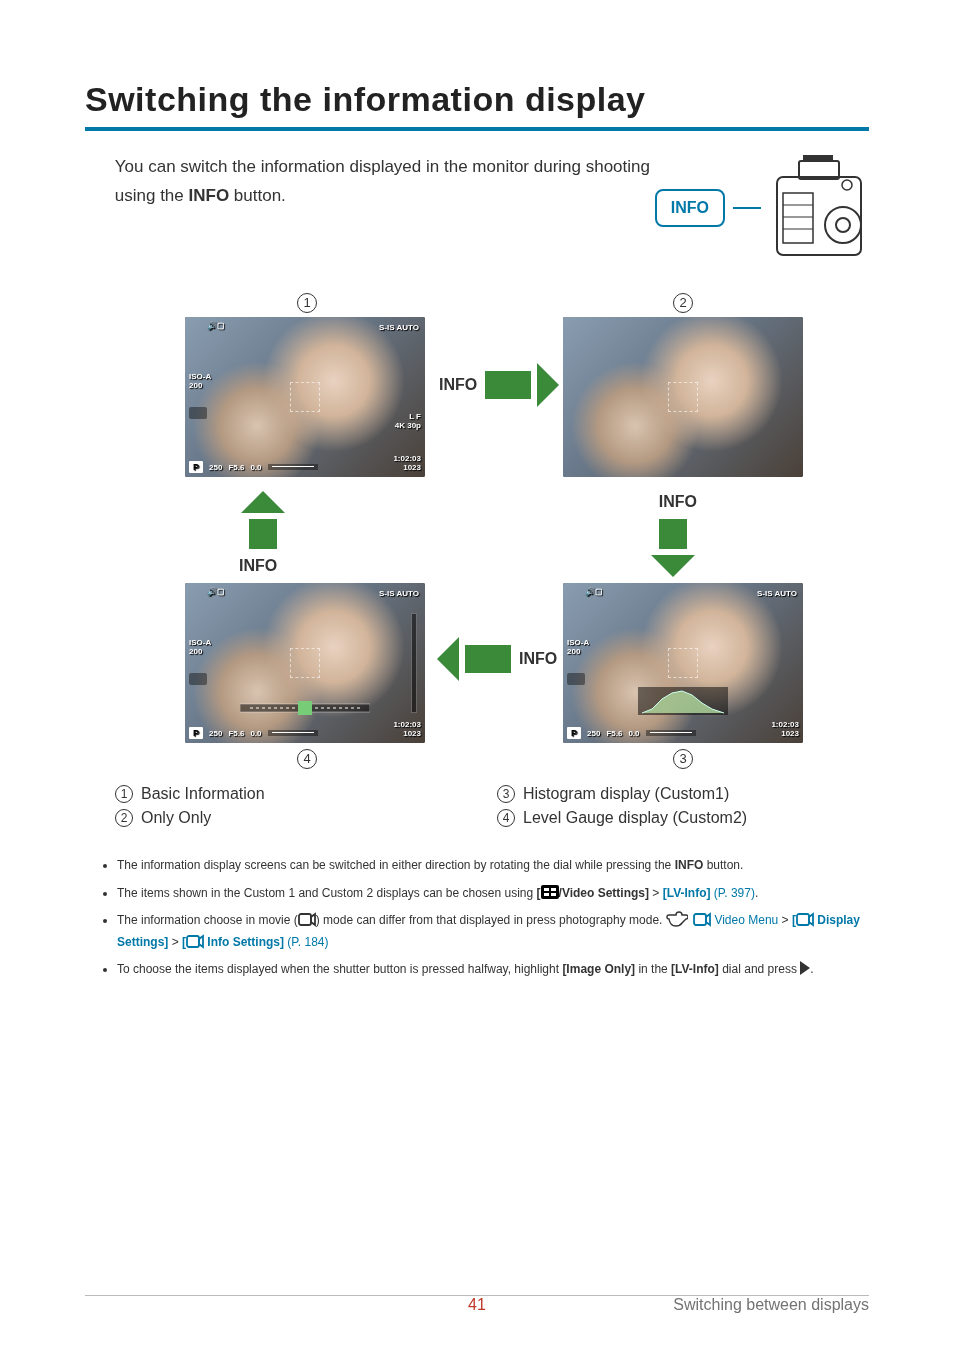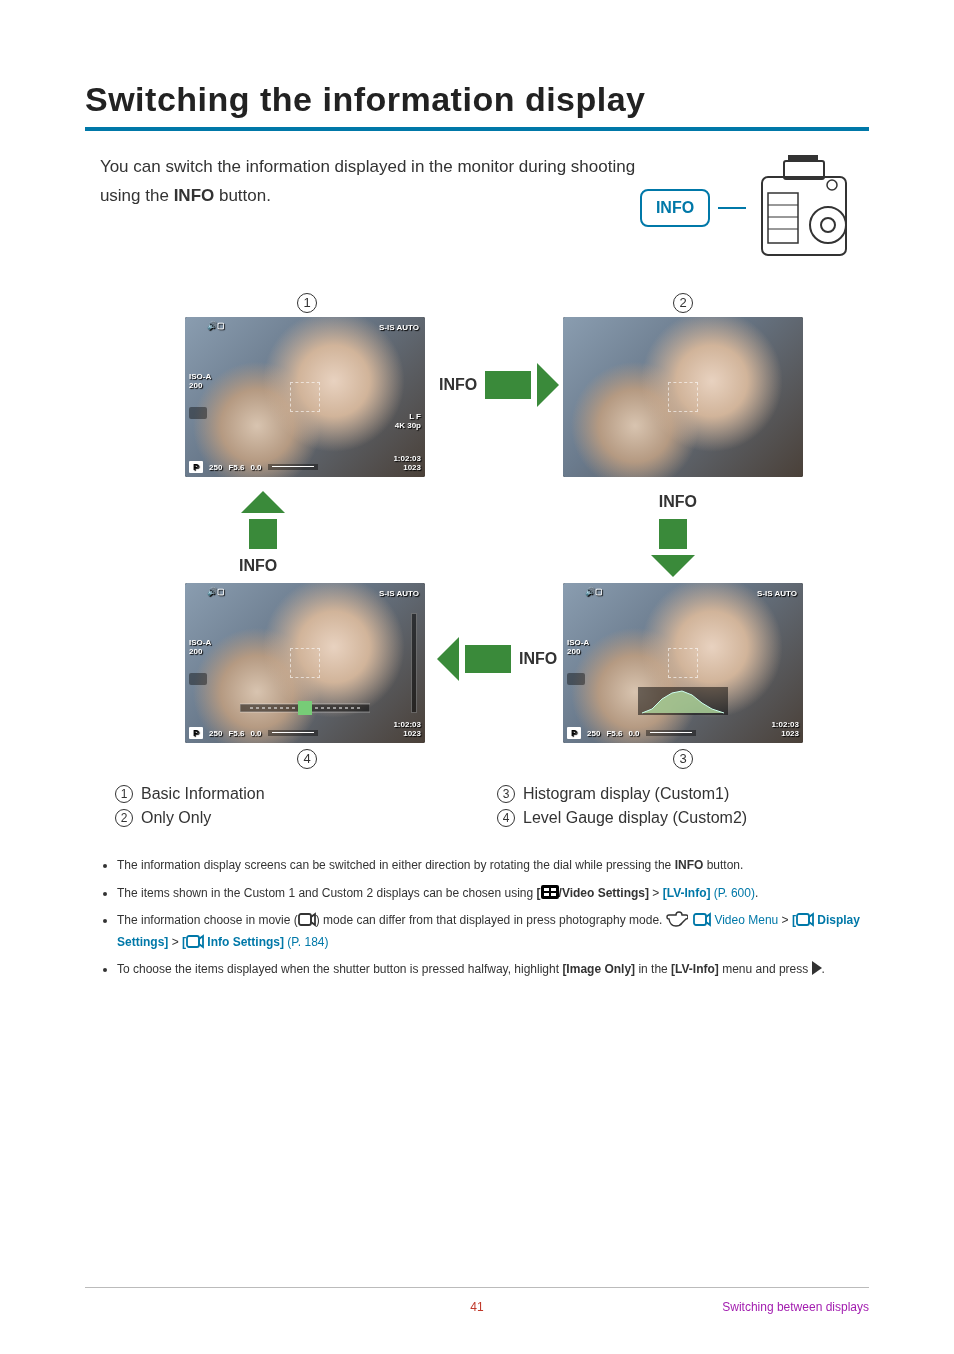--- a/index.html
+++ b/index.html
@@ -14,21 +14,21 @@
   }
   h1.page-title {
     font-size: 34px;
     font-weight: 700;
     color: #222;
     border-bottom: 4px solid #0078a8;
     padding-bottom: 8px;
     margin-bottom: 22px;
     letter-spacing: 0.5px;
   }
-  .intro-row { display: flex; justify-content: center; align-items: flex-start; margin-bottom: 40px; }
+  .intro-row { display: flex; justify-content: flex-end; align-items: flex-start; margin-bottom: 40px; }
   .intro-text { font-size: 17px; line-height: 1.7; max-width: 540px; }
   .camera-side { display: flex; align-items: center; gap: 8px; }
   .info-btn {
     border: 2.5px solid #0078a8;
     border-radius: 8px;
     padding: 8px 14px;
     font-weight: 700;
     color: #0078a8;
     font-size: 16px;
     background: #fff;
@@ -96,23 +96,23 @@
   ul.notes { list-style:disc; padding-left:32px; font-size:12px; line-height:1.8; }
   ul.notes li { margin-bottom:6px; }
   .link { color:#0078a8; }
   .bold { font-weight:700; }
   .icon-square { display:inline-block; width:18px; height:14px; background:#000; border-radius:2px; vertical-align:-2px; position:relative; }
   .icon-square::after { content:""; position:absolute; left:3px; top:3px; width:5px; height:3px; background:#fff; box-shadow:7px 0 0 #fff, 0 5px 0 #fff, 7px 5px 0 #fff; }
   .icon-movie { display:inline-block; vertical-align:-3px; }
   .icon-hand { display:inline-block; vertical-align:-3px; margin-right:2px; }
   .icon-tri { display:inline-block; width:0; height:0; border-left:10px solid #333; border-top:7px solid transparent; border-bottom:7px solid transparent; vertical-align:-2px; }
 
-  .footer { position:absolute; bottom:40px; left:85px; right:85px; border-top:1px solid #bbb; padding-top:12px; display:flex; justify-content:space-between; font-size:12px; }
+  .footer { position:absolute; bottom:40px; left:85px; right:85px; border-top:1px solid #bbb; padding-top:0; display:flex; justify-content:space-between; font-size:16px; }
   .page-num { position:absolute; left:50%; transform:translateX(-50%); color:#c0392b; font-weight:400; }
-  .footer-link { color:#a21caf; }
+  .footer-link { color:#737373; }
 </style>
 </head>
 <body>
 
 <h1 class="page-title">Switching the information display</h1>
 
 <div class="intro-row">
   <p class="intro-text">
     <span>You can switch the information displayed in the monitor during shooting using the </span><span class="bold">INFO</span><span> button.</span>
   </p>
@@ -247,42 +247,42 @@
       <span class="small-circle">4</span>
       <span>Level Gauge display (Custom2)</span>
     </div>
 </div>
 
 <ul class="notes">
   <li>
     <span>The information display screens can be switched in either direction by rotating the dial while pressing the </span><span class="bold">INFO</span><span> button.</span>
   </li>
   <li>
-    <span>The items shown in the Custom 1 and Custom 2 displays can be chosen using </span><span class="bold">[<span class="icon-square"></span><span>/Video Settings]</span></span><span> &gt; </span><span class="link bold">[LV-Info]</span><span class="link"> (P. 600)</span><span>.</span>
+    <span>The items shown in the Custom 1 and Custom 2 displays can be chosen using </span><span class="bold">[<span class="icon-square"></span><span>/Video Settings]</span></span><span> &gt; </span><span class="link bold">[LV-Info]</span><span class="link"> (P. 397)</span><span>.</span>
   </li>
   <li>
     <span>The information choose in movie (</span><svg class="icon-movie" width="18" height="16">
         <rect x="1" y="3" width="12" height="11" rx="2" fill="none" stroke="#333" stroke-width="1.8"></rect>
         <path d="M13 6 L17 3 L17 14 L13 11 Z" fill="none" stroke="#333" stroke-width="1.8"></path>
       </svg><span>) mode can differ from that displayed in press photography mode. </span><svg class="icon-hand" width="22" height="16">
         <path d="M3 8 Q1 8 1 6 Q1 4 3 4 L10 4 Q10 1 13 1 Q16 1 16 4 L20 4 Q22 4 22 6 Q22 8 20 8 L16 12 Q14 15 10 15 Q4 15 3 8 Z" fill="none" stroke="#333" stroke-width="1.4"></path>
       </svg>
     <span class="link"><svg class="icon-movie" width="18" height="16">
           <rect x="1" y="3" width="12" height="11" rx="2" fill="none" stroke="#0078a8" stroke-width="1.8"></rect>
           <path d="M13 6 L17 3 L17 14 L13 11 Z" fill="none" stroke="#0078a8" stroke-width="1.8"></path>
         </svg><span> Video Menu</span></span><span> &gt; </span><span class="link bold">[<svg class="icon-movie" width="18" height="16">
           <rect x="1" y="3" width="12" height="11" rx="2" fill="none" stroke="#0078a8" stroke-width="1.8"></rect>
           <path d="M13 6 L17 3 L17 14 L13 11 Z" fill="none" stroke="#0078a8" stroke-width="1.8"></path>
         </svg><span> Display Settings]</span></span><span> &gt; </span><span class="link bold">[<svg class="icon-movie" width="18" height="16">
           <rect x="1" y="3" width="12" height="11" rx="2" fill="none" stroke="#0078a8" stroke-width="1.8"></rect>
           <path d="M13 6 L17 3 L17 14 L13 11 Z" fill="none" stroke="#0078a8" stroke-width="1.8"></path>
         </svg><span> Info Settings]</span></span><span class="link"> (P. 184)</span>
   </li>
   <li>
-    <span>To choose the items displayed when the shutter button is pressed halfway, highlight </span><span class="bold">[Image Only]</span><span> in the </span><span class="bold">[LV-Info]</span><span> menu and press </span><span class="icon-tri"></span><span>.</span>
+    <span>To choose the items displayed when the shutter button is pressed halfway, highlight </span><span class="bold">[Image Only]</span><span> in the </span><span class="bold">[LV-Info]</span><span> dial and press </span><span class="icon-tri"></span><span>.</span>
   </li>
 </ul>
 
 <div class="footer">
   <span></span>
   <span class="page-num">41</span>
   <span class="footer-link">Switching between displays</span>
 </div>
 
 </body></html>

